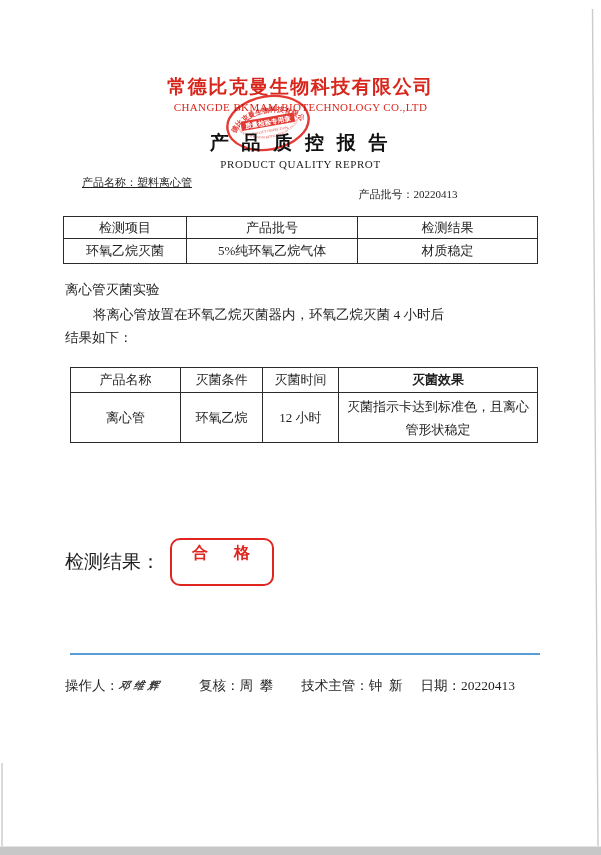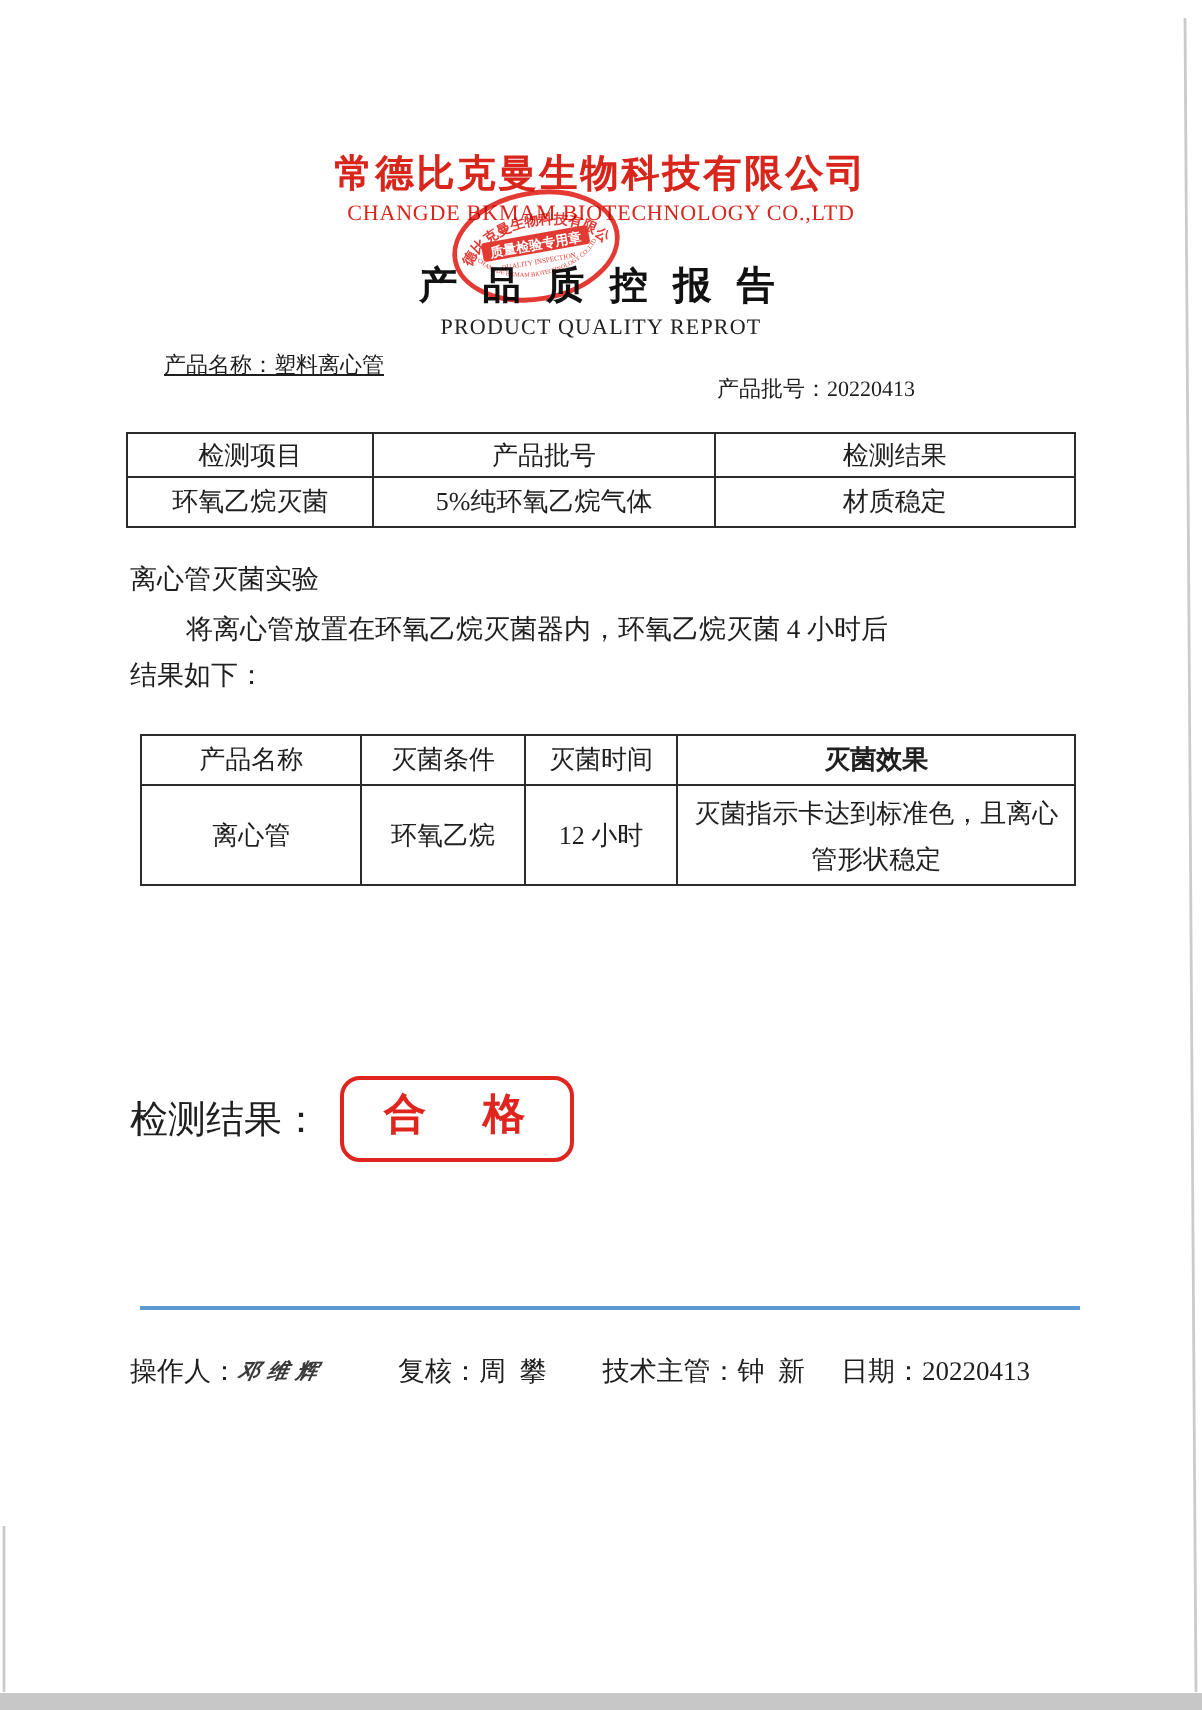--- a/index.html
+++ b/index.html
@@ -41,21 +41,21 @@
   
   .exp-line{position:absolute;left:65px;right:56px;font-size:13.5px;}
   .exp-title{top:281px;}
   .exp-body{top:306px;padding-left:28px;}
   .exp-lead{top:329px;}
   
   .conclusion{position:absolute;left:65px;top:538px;display:flex;align-items:center;}
   .conclusion-label{font-size:19px;text-align:center;}
   .result-box{
     margin-left:10px;border:2.5px solid #e0251f;border-radius:10px;
-    padding:3px 16px 8px 20px;color:#e0251f;font-size:21px;font-weight:bold;letter-spacing:6px;
+    padding:3px 16px 20px 20px;color:#e0251f;font-size:16px;font-weight:bold;letter-spacing:6px;
     white-space:pre;
   }
   
   .divider{position:absolute;left:70px;top:653px;width:470px;height:2px;background:#5b9bd5;}
   .footer{position:absolute;left:65px;top:677px;right:50px;font-size:13.5px;display:flex;align-items:baseline;}
   .footer .grp{white-space:pre;}
   .g-rev{margin-left:24px;}
   .g-sup{margin-left:28px;}
   .g-date{margin-left:18px;}
   .signature{

